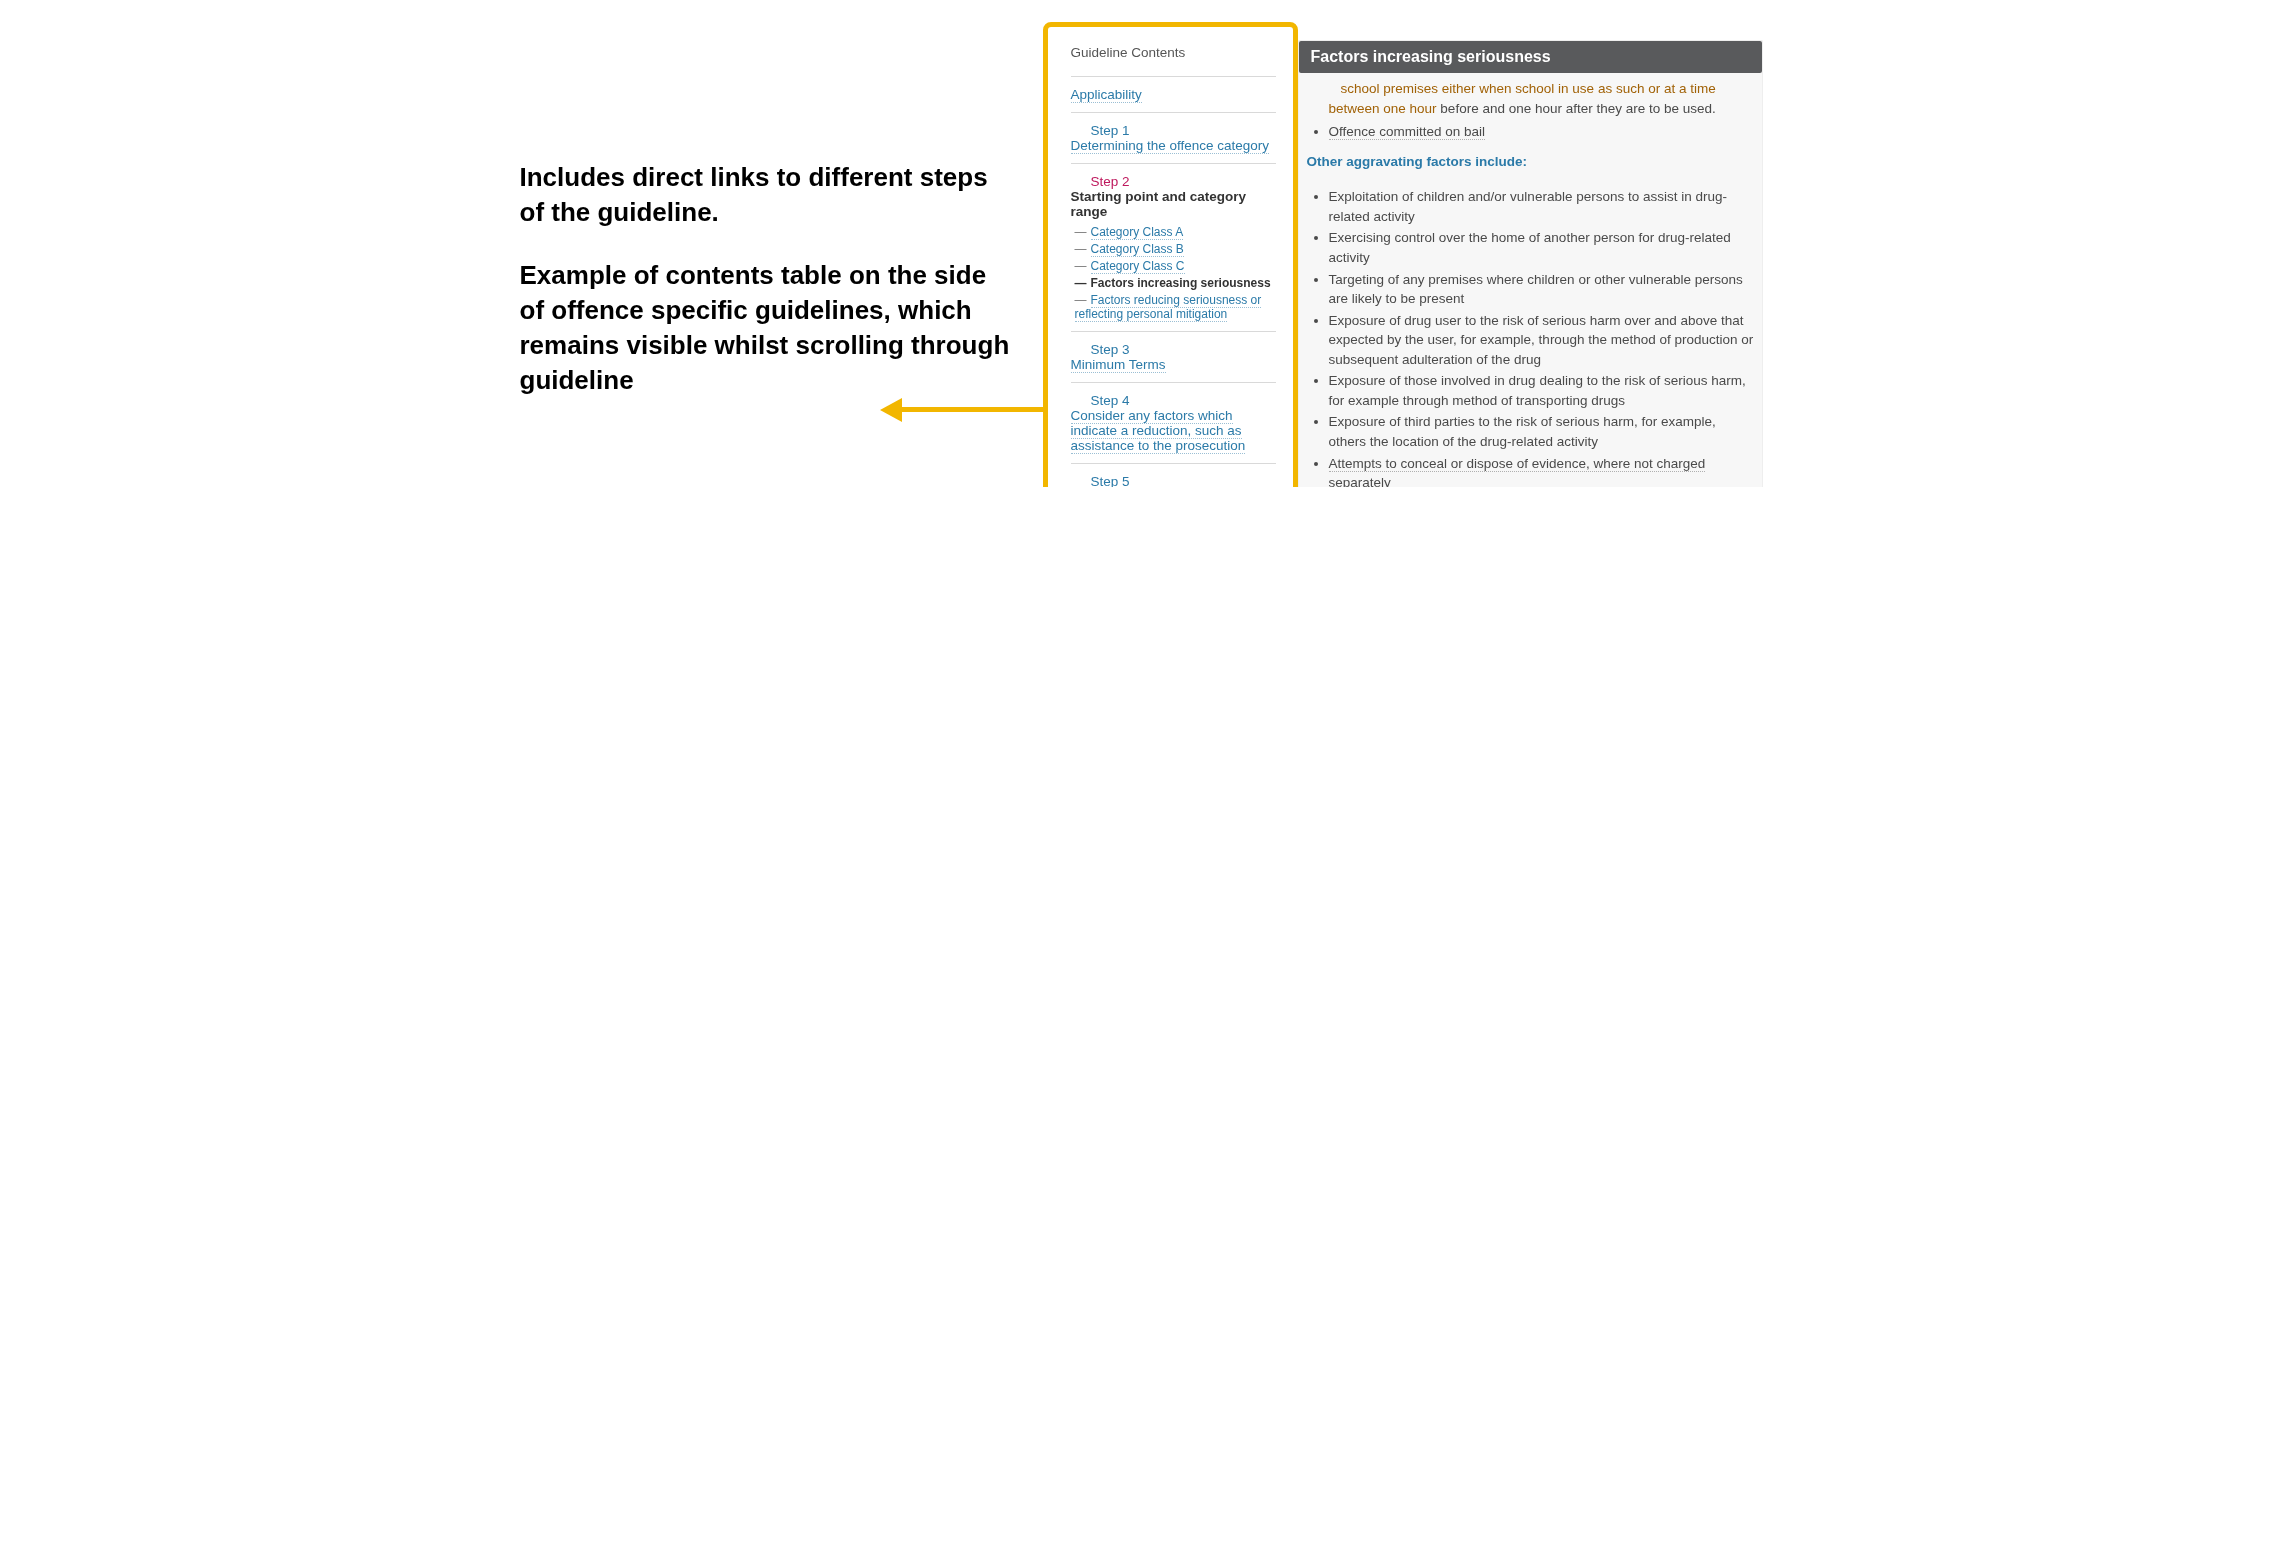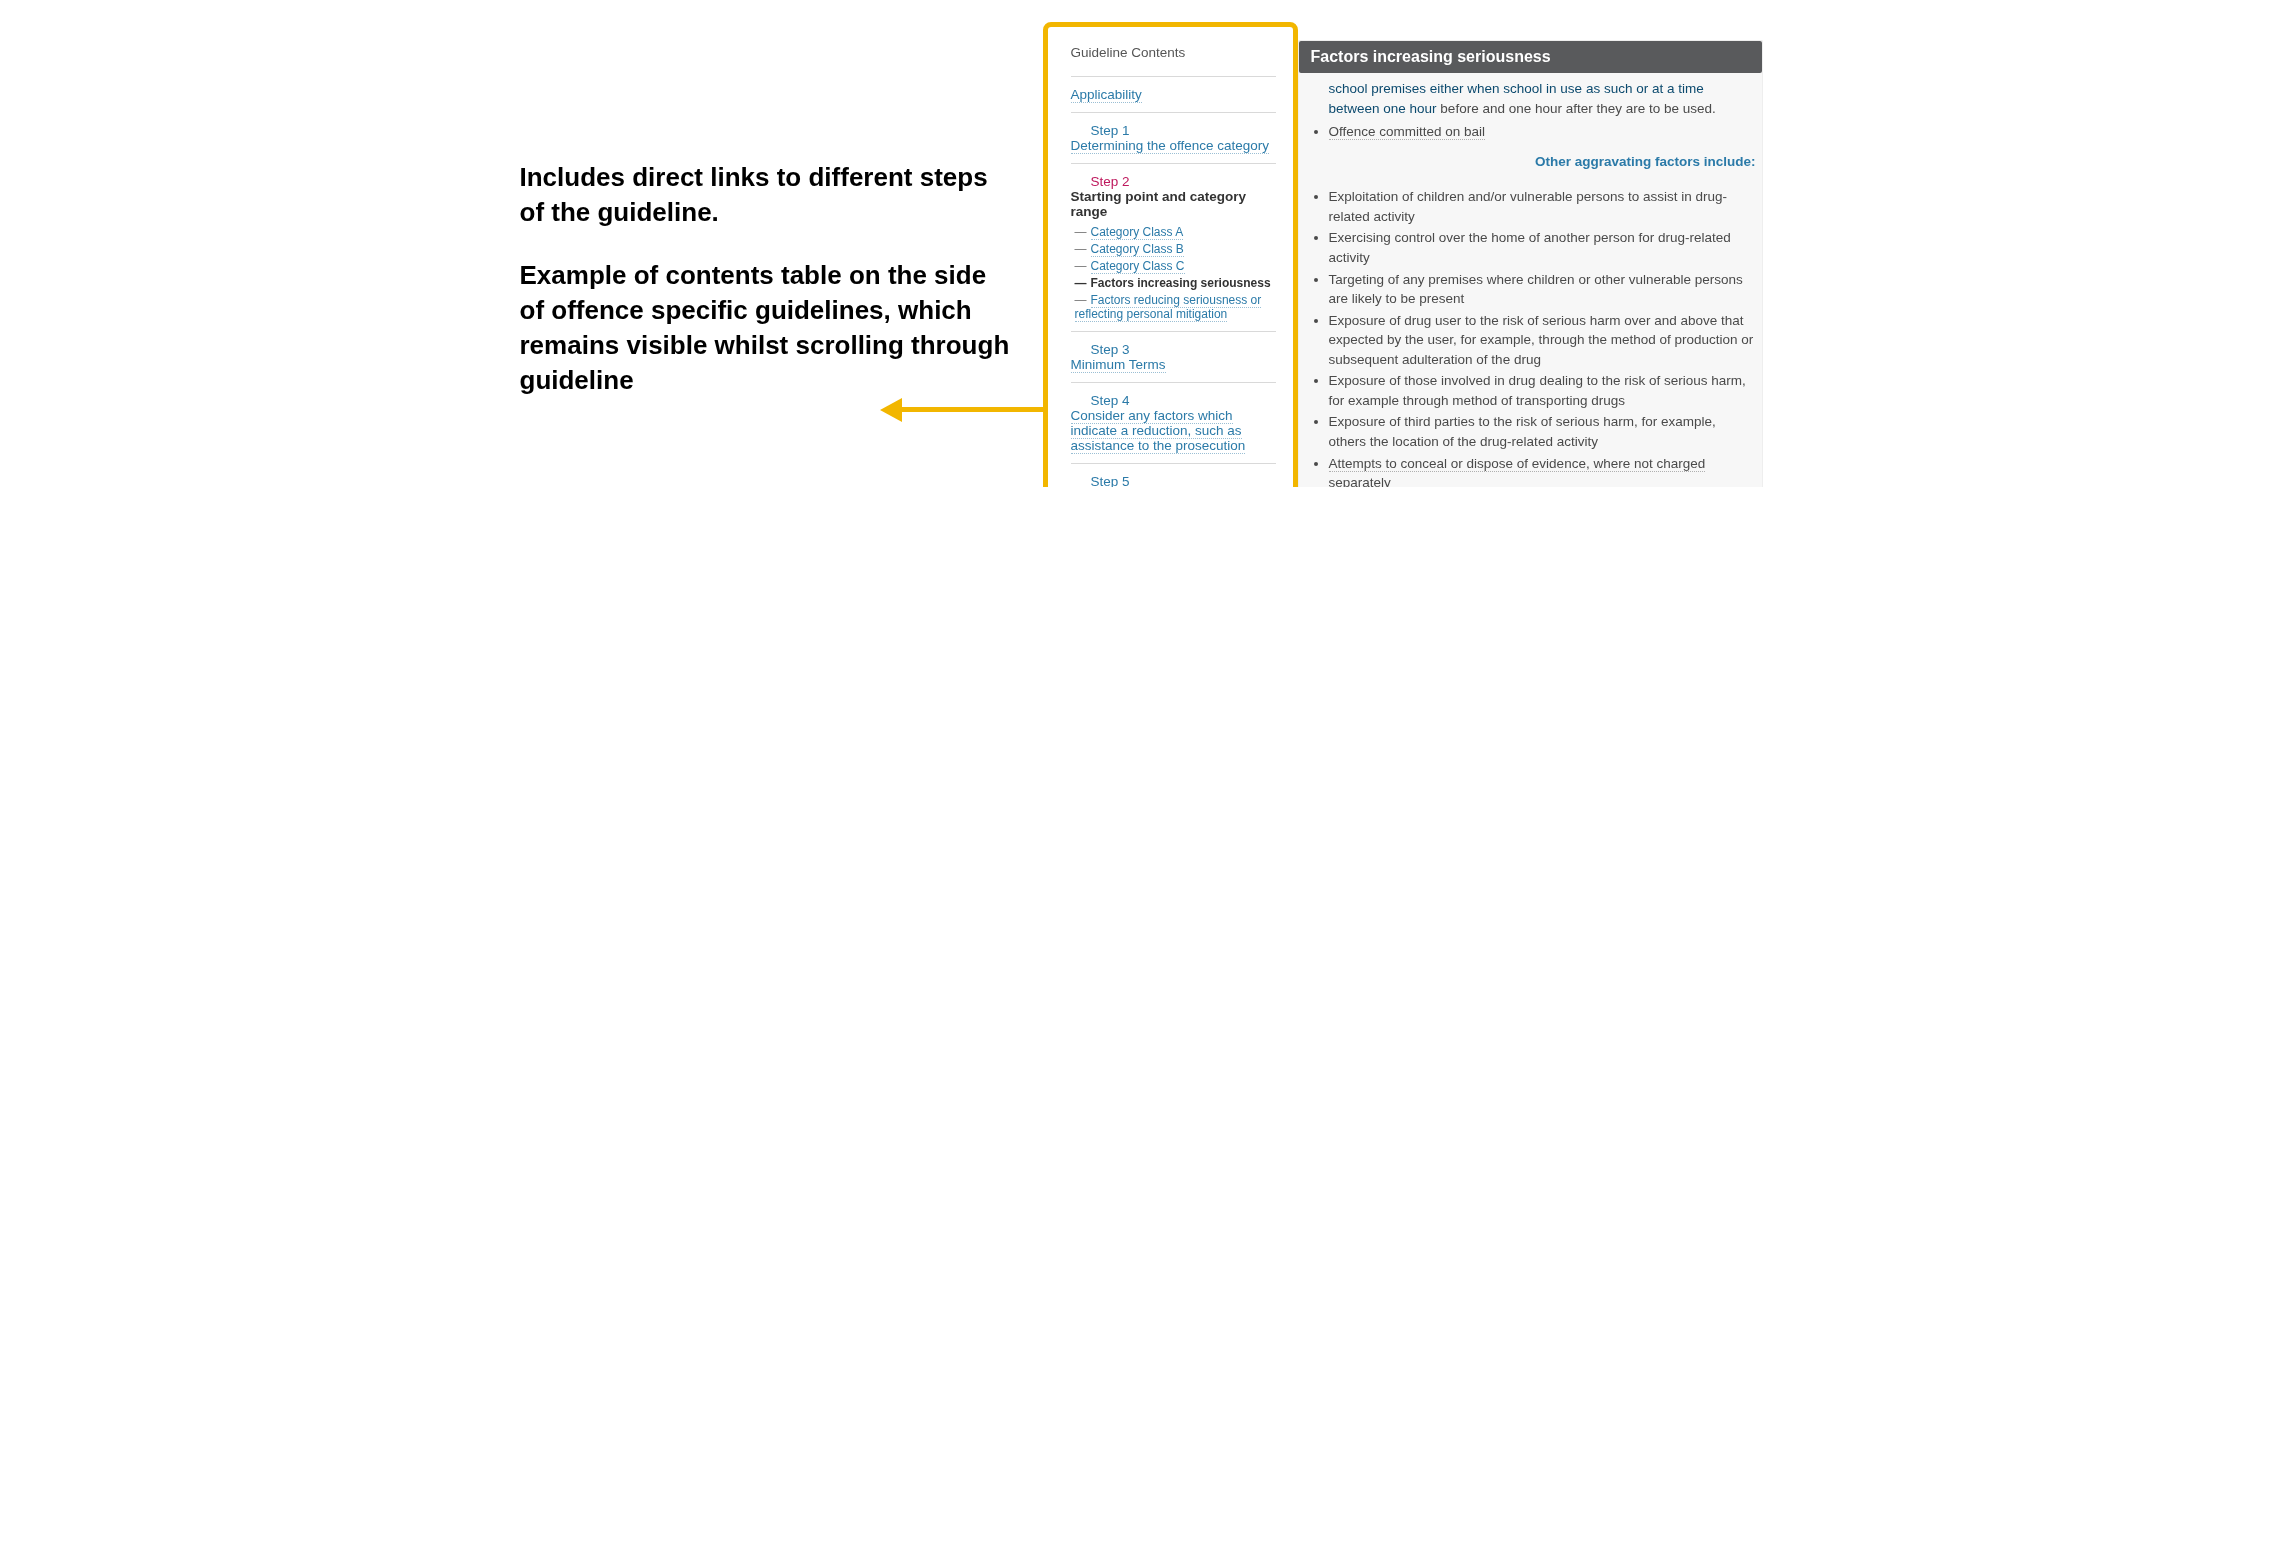--- a/index.html
+++ b/index.html
@@ -27,23 +27,23 @@
   .sub div{margin:3px 0;color:#2b7aa8;}
   .sub .dash{color:#777;margin-right:4px;}
   .sub .cur{color:#333;font-weight:700;}
   .sub .cur .dash{color:#333;}
   .sub .lnk{border-bottom:1px dotted #9bbfd4;}
   .content{margin-left:235px;}
   .bar{background:#595a5c;color:#fff;font-weight:700;font-size:16px;padding:7px 12px;border-radius:2px;}
   .body{font-size:13.5px;color:#4a4a4a;line-height:1.45;padding:6px 6px 6px 8px;}
   .body ul{margin:4px 0 10px 0;padding-left:22px;}
   .body li{margin:2px 0;}
-  .faded{color:#0c4a6e;}
+  .faded{color:#a16207;margin-left:12px;}
   .dlink{border-bottom:1px dotted #b0b0b0;}
-  .subhead{color:#2b7aa8;font-weight:700;margin:6px 0 16px 0;text-align:right;}
+  .subhead{color:#2b7aa8;font-weight:700;margin:6px 0 16px 0;}
   .panel{background:#f7f7f7;border:1px solid #eee;border-radius:1px;margin-bottom:22px;overflow:hidden;}
   .clearfix::after{content:"";display:table;clear:both;}
 </style>
 </head>
 <body>
 
 <div class="page clearfix">
 
   <div class="explain">
     <p>Includes direct links to different steps of the guideline.</p>

